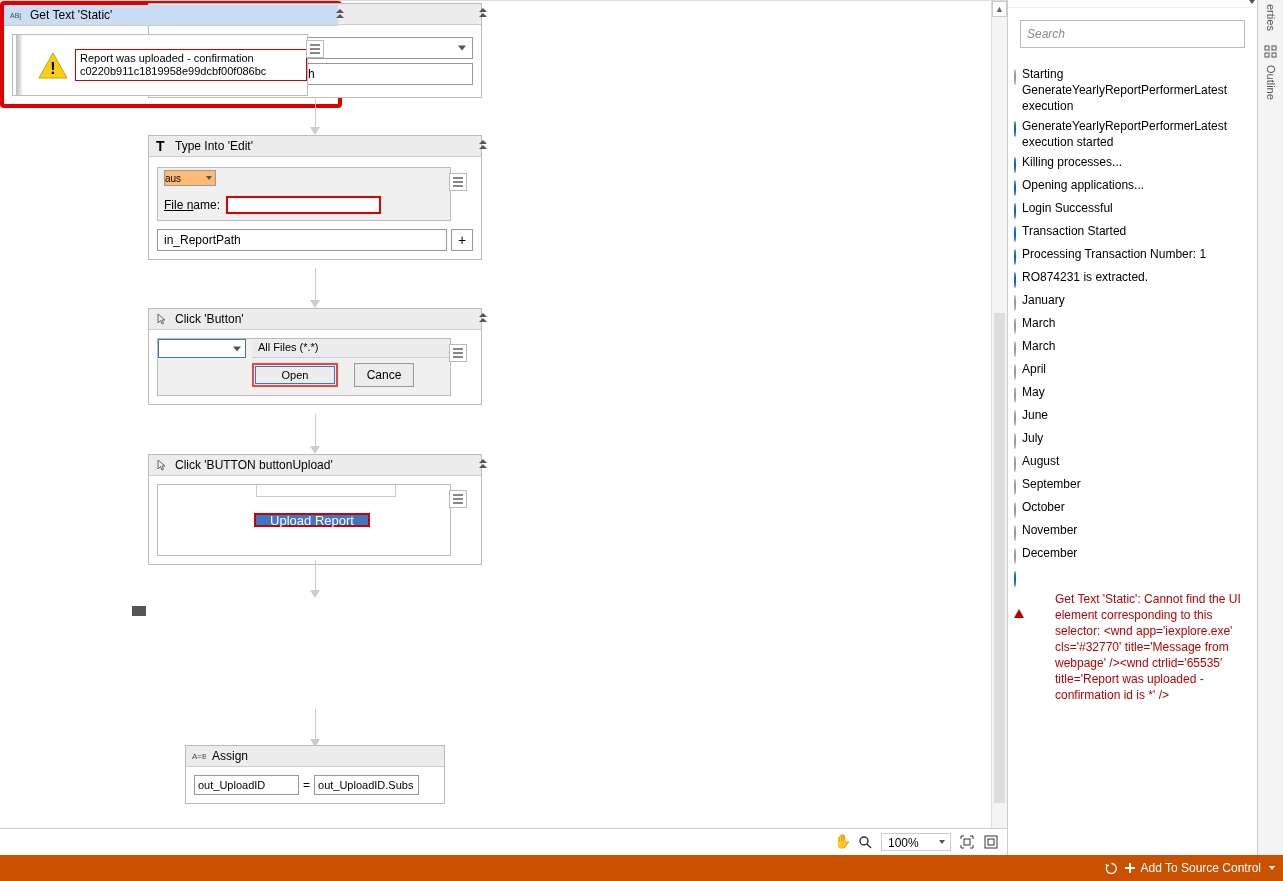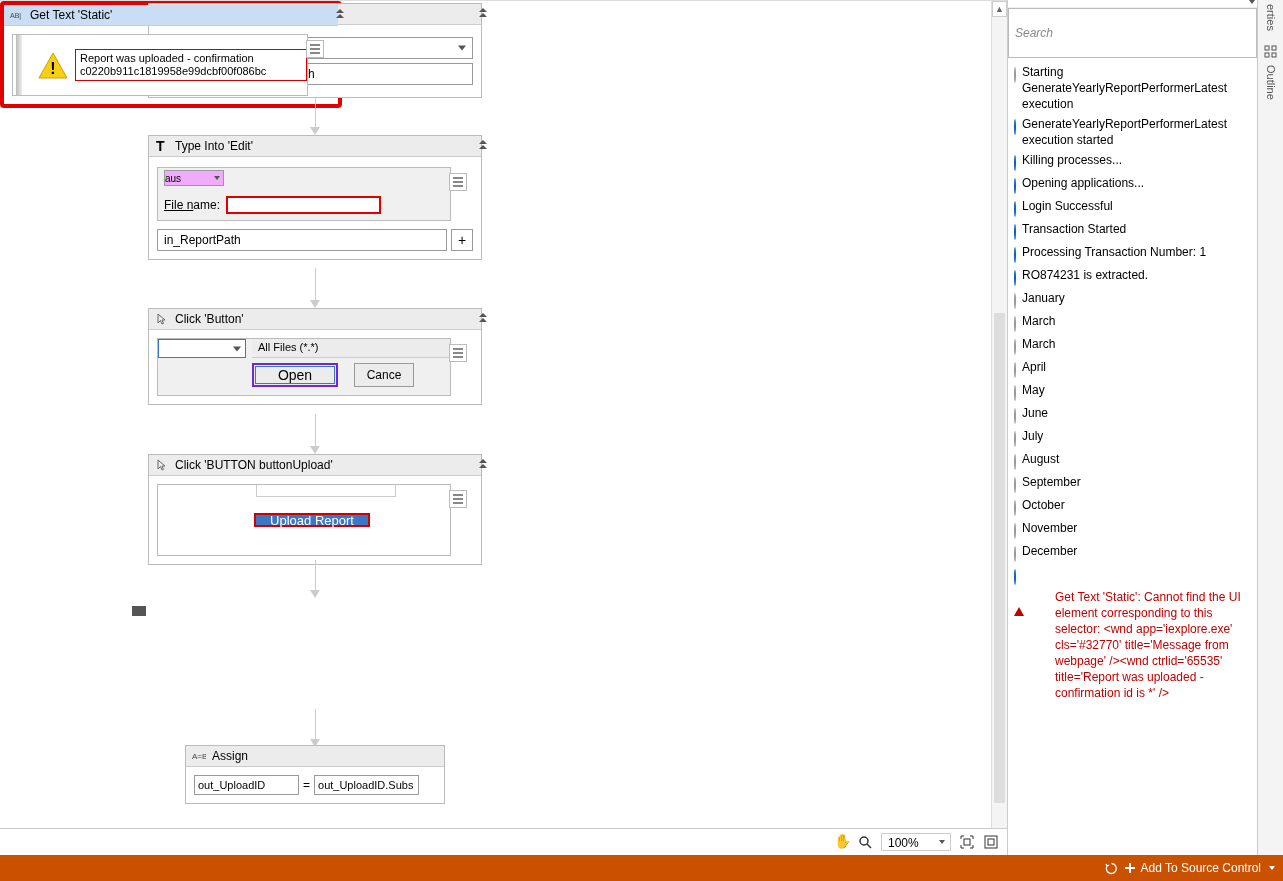--- a/index.html
+++ b/index.html
@@ -34,34 +34,34 @@
   .log-input { flex: 1; border: 1px solid #999; padding: 3px 6px; background: #fff; }
   
   
   .type-into { left: 148px; top: 134px; width: 334px; }
   .image-target { border: 1px solid #bbb; background: #F0F0F0; margin: 2px 22px 8px 0; padding: 10px 6px 6px 6px; position: relative; }
   .hamburger { position: absolute; right: 6px; top: 6px; width: 18px; height: 18px; border: 1px solid #bbb; background: #fff; display: flex; flex-direction: column; justify-content: center; gap: 2px; padding: 3px; cursor: pointer; }
   .hamburger span { height: 2px; background: #888; }
   .filename-row { display: flex; align-items: center; gap: 6px; margin-top: 18px; }
   .filename-row label { font-size: 12px; }
   .filename-row .redbox { border: 2px solid #E00000; width: 155px; height: 18px; background: #fff; }
-  .tiny-drop { position: absolute; left: 6px; top: 2px; width: 60px; height: 16px; border: 1px solid #999; background: #f0abfc; font-size: 10px; display: flex; align-items: center; }
+  .tiny-drop { position: absolute; left: 6px; top: 2px; width: 52px; height: 16px; border: 1px solid #999; background: #fdba74; font-size: 10px; display: flex; align-items: center; }
   .tiny-drop::after { content:""; position:absolute; right:3px; top:50%; transform:translateY(-50%); border-left:3px solid transparent; border-right:3px solid transparent; border-top:4px solid #555; }
   .var-row { display: flex; gap: 4px; margin-top: 2px; }
   .var-input { flex: 1; border: 1px solid #999; padding: 3px 6px; }
   .plus-btn { width: 22px; border: 1px solid #999; background: #fff; display: flex; align-items: center; justify-content: center; font-size: 14px; cursor: pointer; }
   
   
   .click-btn { left: 148px; top: 307px; width: 334px; }
   .click-body { position: relative; }
   .click-image { border: 1px solid #bbb; background: #F0F0F0; margin-right: 22px; padding: 7px; position: relative; height: 58px; }
   .click-image .dropdown-e { position: absolute; left: 0; top: 0; width: 88px; height: 19px; border: 1px solid #3a78c5; background: #fff; }
   .click-image .dropdown-e::after { content:""; position:absolute; right:4px; top:50%; transform:translateY(-50%); border-left:4px solid transparent; border-right:4px solid transparent; border-top:5px solid #555; }
   .click-image .allfiles { position: absolute; left: 94px; top: 0; right: 0; height: 19px; padding: 2px 6px; background: #ececec; font-size: 11px; border-bottom: 1px solid #ccc;}
-  .click-image .open-btn { position: absolute; left: 94px; top: 24px; width: 86px; height: 24px; border: 2px solid #6d28d9; text-align: center; line-height: 20px; background: #ececec; font-size: 14px; }
+  .click-image .open-btn { position: absolute; left: 94px; top: 24px; width: 86px; height: 24px; border: 2px solid #ef4444; text-align: center; line-height: 20px; background: #ececec; font-size: 11px; }
   .click-image .open-btn-inner { position: absolute; inset: 1px; border: 1px solid #3a78c5; display: flex; align-items: center; justify-content: center; }
   .click-image .cancel-btn { position: absolute; left: 196px; top: 24px; width: 60px; height: 24px; border: 1px solid #999; background: #ececec; text-align: center; line-height: 22px; font-size: 12px; }
   
   
   .click-upload { left: 148px; top: 453px; width: 334px; }
   .upload-image { border: 1px solid #bbb; background: #fff; margin-right: 22px; height: 72px; position: relative; }
   .upload-image .edge { position: absolute; left: 98px; top: 0; width: 140px; height: 12px; border: 1px solid #ccc; border-top: none; }
   .upload-report { position: absolute; left: 96px; top: 28px; width: 116px; height: 14px; background: #3a78c5; border: 2px solid #d00000; color: #fff; display: flex; align-items: center; justify-content: center; font-size: 13px; }
   
   
@@ -89,21 +89,21 @@
   
   .zoom-bar { position: absolute; left: 0; right: 0; bottom: 27px; height: 26px; border-top: 1px solid #ccc; background: #fff; display: flex; align-items: center; justify-content: flex-end; gap: 8px; padding-right: 8px; }
   .zoom-bar .ico { width: 16px; height: 16px; display: flex; align-items: center; justify-content: center; cursor: pointer; }
   .zoom-select { border: 1px solid #ccc; padding: 2px 20px 0 6px; position: relative; width: 70px; font-size: 12px; }
   .zoom-select::after { content:""; position:absolute; right:5px; top:50%; transform:translateY(-50%); border-left:3px solid transparent; border-right:3px solid transparent; border-top:4px solid #555; }
   
   
   .right-panel { width: 250px; border-left: 1px solid #ccc; display: flex; flex-direction: column; background: #fff; }
   .right-toolbar { height: 8px; border-bottom: 1px solid #eee; position: relative; }
   .right-toolbar .dd { position:absolute; right: 2px; top: 0px; width:0; height:0; border-left:3px solid transparent; border-right:3px solid transparent; border-top:4px solid #555;}
-  .search-box { margin: 0; border: 1px solid #bbb; padding: 17px 6px; color: #888; font-size: 12px; font-style: italic; }
+  .search-box { margin: 12px; border: 1px solid #bbb; padding: 6px 6px; color: #888; font-size: 12px; font-style: italic; }
   .log-list { flex: 1; overflow-y: auto; padding: 4px 2px; }
   .log-item { display: flex; gap: 6px; padding: 2px 4px; font-size: 12px; line-height: 16px; }
   .log-item .bullet { flex-shrink: 0; margin-top: 3px; }
   .log-item.err { color: #BF0000; gap: 31px; }
   .circle-open { width: 9px; height: 9px; border: 1.5px solid #0A62C4; border-radius: 50%; }
   .circle-grey { width: 9px; height: 9px; border: 1.5px solid #999; border-radius: 50%; }
   .triangle-err { width: 0; height: 0; border-left: 5px solid transparent; border-right: 5px solid transparent; border-bottom: 9px solid #BF0000; margin-top: 1px; }
   
   .tabs-bottom { display: flex; border-top: 1px solid #ccc; height: 26px; align-items: stretch; }
   .tabs-bottom .tab { padding: 4px 10px; border-right: 1px solid #ccc; font-size: 12px; cursor: pointer; }

